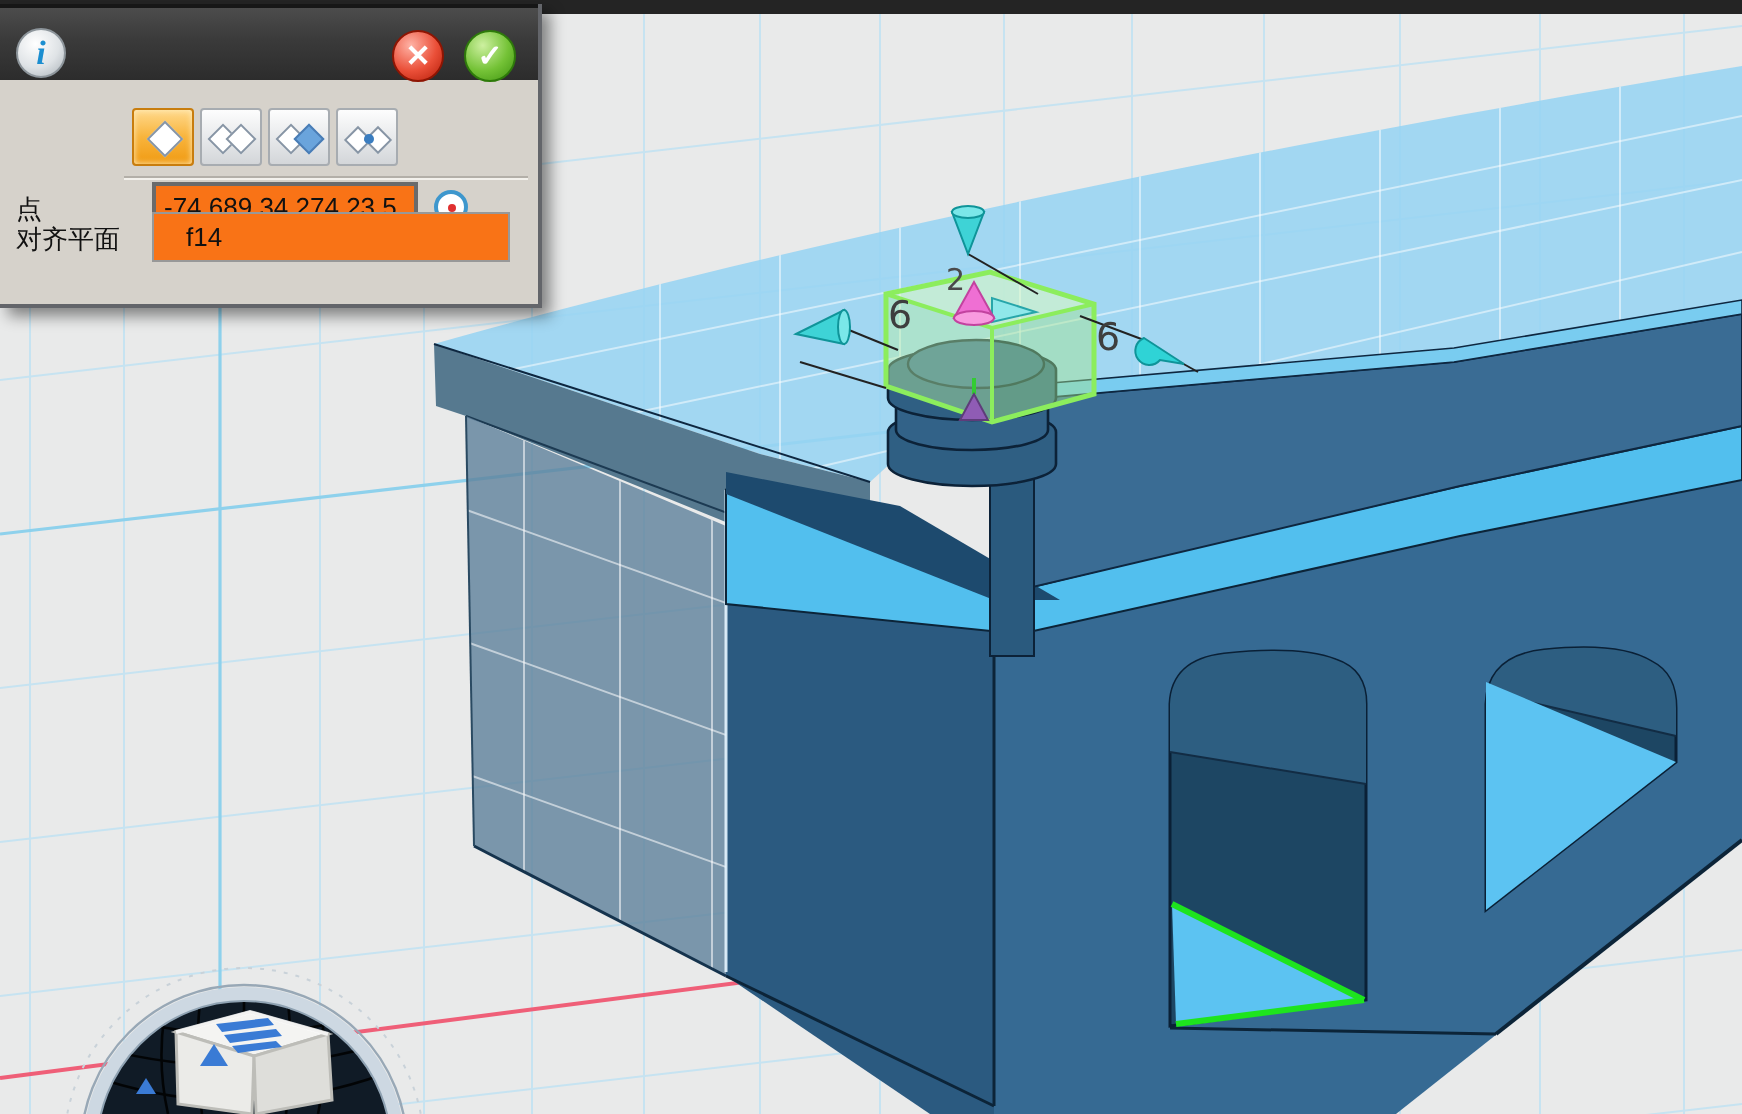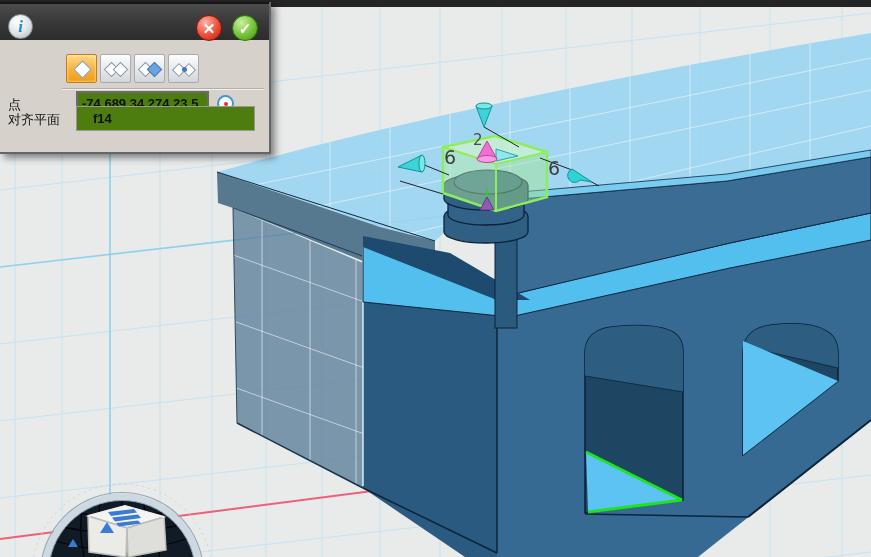--- a/index.html
+++ b/index.html
@@ -29,22 +29,22 @@
        background:linear-gradient(#fdfdfd,#e6e8ea 55%,#d3d6d9);}
   .tbtn.active{background:linear-gradient(#ffd98c,#f8b43c 50%,#f09a12);border:1px solid #c87d0e;
        box-shadow:inset 0 0 3px #ffeec0;}
   .dia{position:absolute;background:#fff;border:1px solid #8795a5;transform:rotate(45deg);}
   .dia.blue{background:#6aa4dc;border-color:#4a7db5;}
   .dot{position:absolute;width:5px;height:5px;border-radius:50%;background:#3a7dc0;}
   .groove{position:absolute;left:62px;right:5px;top:86px;height:0;
        border-top:1px solid #b3afa8;border-bottom:1px solid #f3f1ec;}
   .frow{position:absolute;left:0;width:100%;height:26px;}
   .frow label{position:absolute;left:8px;top:5px;font-size:13px;color:#111;}
-  .frow input{position:absolute;top:0;height:25px;background:#4d7c0f;font-size:13px;color:#111;
-       padding:0 4px;font-weight:bold;}
+  .frow input{position:absolute;top:0;height:25px;background:#f97316;font-size:13px;color:#111;
+       padding:0 4px;}
   #row-point{top:89px;}
   #row-point input{left:76px;width:133px;border:2px solid #6b6b6b;}
   #row-plane{top:104px;}
   #row-plane input{left:76px;width:179px;border:1px solid #989898;padding-left:16px;}
   .picker{position:absolute;left:217px;top:4px;width:17px;height:17px;border-radius:50%;
        border:2px solid #3e97cd;background:#fff;}
   .picker span{position:absolute;left:4.5px;top:4.5px;width:4px;height:4px;border-radius:50%;background:#e03030;}
   text{font-family:"DejaVu Sans",sans-serif;}
 </style>
 </head>

